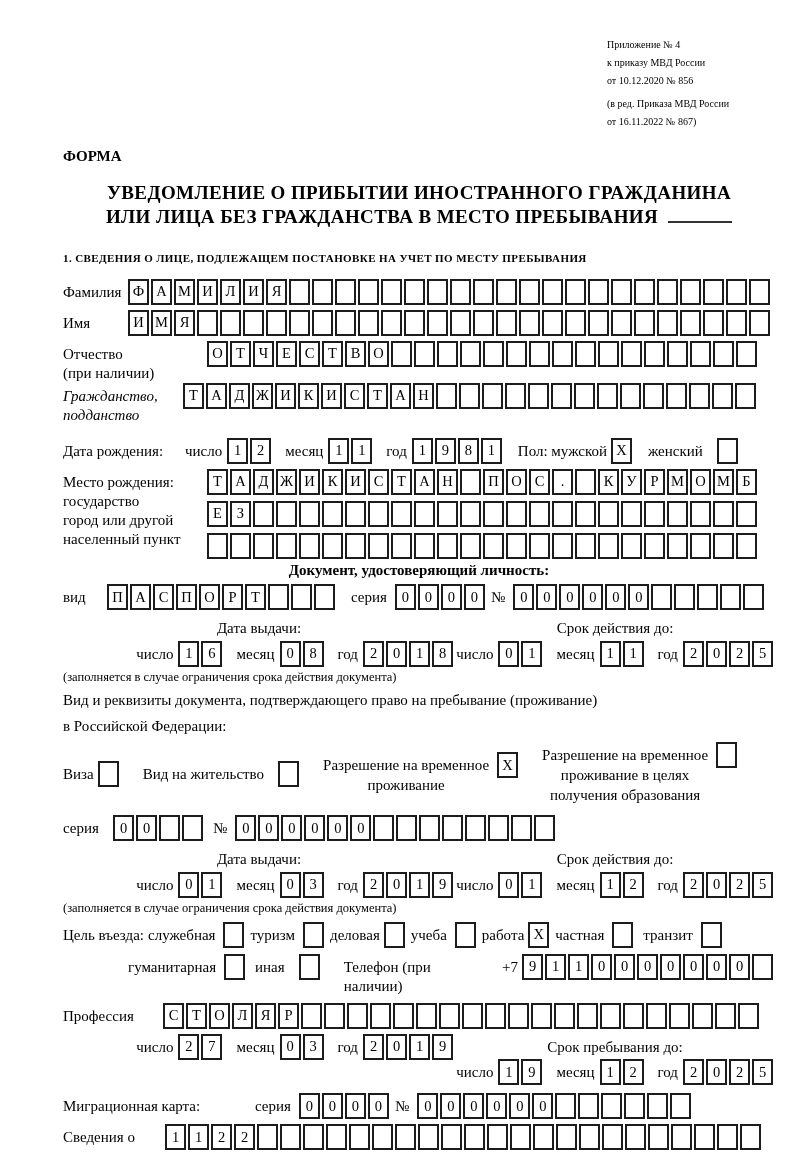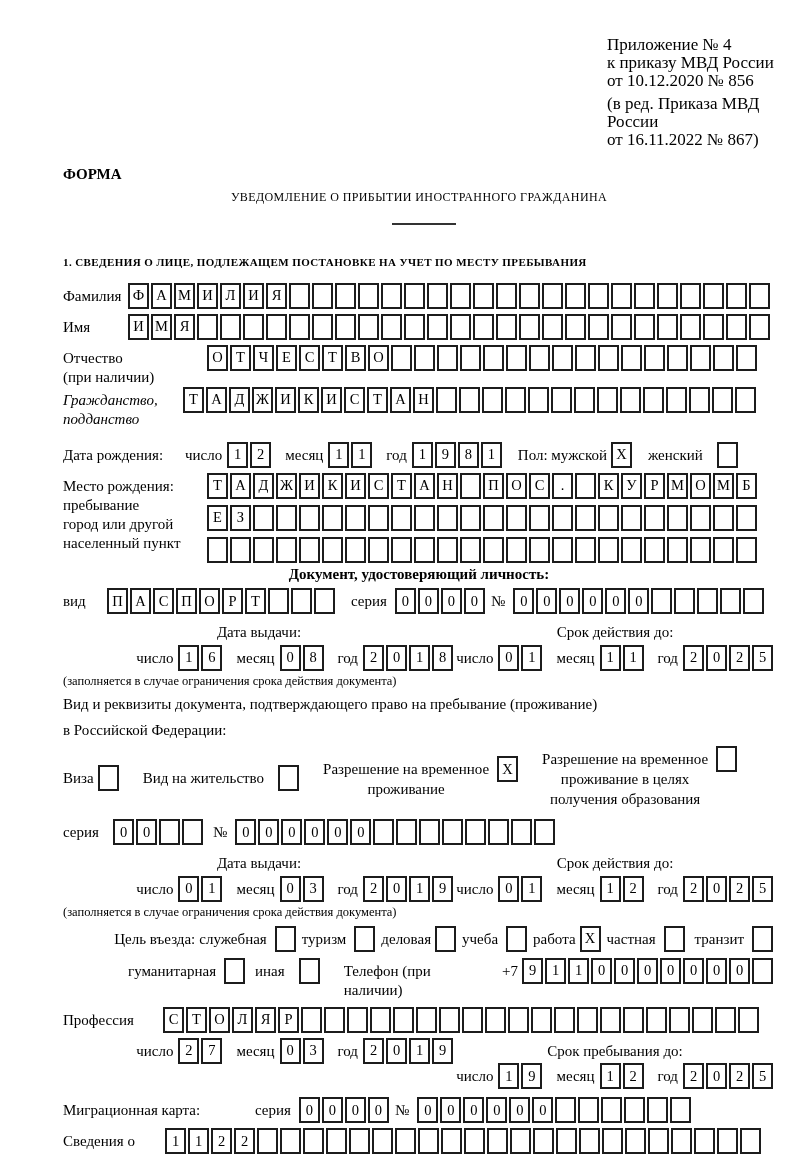--- a/index.html
+++ b/index.html
@@ -16,44 +16,44 @@
   .cell {
     display:inline-flex; align-items:center; justify-content:center;
     width:21px; height:26px; box-sizing:border-box;
     border:2px solid #1c1c1c; margin-right:2px; flex:none;
     font-size:14.5px; background:#fff;
   }
   .row { display:flex; align-items:flex-start; margin-bottom:5px; }
   .flabel { flex:none; padding-top:4px; }
   .flabel div { line-height:19px; }
   
-  .hdr { width:168px; margin-left:auto; font-size:17px; }
+  .hdr { width:168px; margin-left:auto; font-size:10px; }
   .hdr .blockA { margin-bottom:5px; }
   .hdr div div { line-height:18px; }
   .forma { text-align:left; font-weight:bold; margin:16px 6px 0 0; font-size:15px; }
-  .title { text-align:center; font-weight:normal; font-size:12px; letter-spacing:.4px; line-height:24px; }
+  .title { text-align:center; font-weight:bold; font-size:19px; letter-spacing:.4px; margin-top:14px; line-height:24px; }
   .blankline { display:inline-block; width:64px; border-bottom:2px solid #333; height:14px; margin-left:10px; }
   .sect { font-weight:bold; font-size:11px; letter-spacing:.4px; margin:22px 0 14px 0;font-family:Liberation Serif, serif; }
   .head-center { text-align:center; font-weight:bold; margin:2px 0 4px 0; }
   
   .datecols { display:flex; margin-bottom:0; }
   .dc-l { width:392px; flex:none; }
   .dc-r { flex:1; }
   .dg-head { text-align:center; margin:4px 0 2px 0; }
   .dg { display:flex; align-items:flex-start;justify-content:flex-end; }
   .dg .lbl { padding-top:4px; margin-right:5px; }
   .dg .gap { width:12px; flex:none; }
   .note { text-align:left; font-size:12.5px; margin:2px 0 6px 0; }
   
   .opts { display:flex; align-items:center; margin:6px 0 10px 0; }
   .opt { display:flex; align-items:flex-start; }
   .opt .olabel { text-align:center; line-height:20px; padding-top:3px; }
   .opt .cell { margin-left:8px; }
   
-  .inlinerow { display:flex; align-items:flex-start; flex-wrap:nowrap; margin-bottom:6px;justify-content:flex-end; }
+  .inlinerow { display:flex; align-items:flex-start; flex-wrap:nowrap; margin-bottom:6px; }
   .inlinerow .t { padding-top:4px; }
   .sp4 { width:4px; flex:none; } .sp8 { width:8px; flex:none; }
   .sp14 { width:14px; flex:none; } .sp22 { width:22px; flex:none; }
   .mb0 { margin-bottom:0; }
 </style>
 </head>
 <body>
 
 <div class="page">
 
@@ -65,21 +65,21 @@
       </div>
     <div>
         <div>(в ред. Приказа МВД России</div>
         <div>от 16.11.2022 № 867)</div>
       </div>
   </div>
   <div class="forma">ФОРМА</div>
 
   <div class="title">
     <div>УВЕДОМЛЕНИЕ О ПРИБЫТИИ ИНОСТРАННОГО ГРАЖДАНИНА</div>
-    <div><span class="blankline"></span></div>
+    <div><span>ИЛИ ЛИЦА БЕЗ ГРАЖДАНСТВА В МЕСТО ПРЕБЫВАНИЯ</span><span class="blankline"></span></div>
   </div>
 
   <div class="sect">1. СВЕДЕНИЯ О ЛИЦЕ, ПОДЛЕЖАЩЕМ ПОСТАНОВКЕ НА УЧЕТ ПО МЕСТУ ПРЕБЫВАНИЯ</div>
 
   <div class="row">
     <div class="flabel" style="width:65px;">Фамилия</div>
     <div class="cells">
         <span class="cell">Ф</span>
         <span class="cell">А</span>
         <span class="cell">М</span>
@@ -241,21 +241,21 @@
     <span class="cell">X</span>
     <span class="sp14"></span>
     <span class="t" style="padding-top:4px;">женский</span>
     <span class="sp14"></span>
     <span class="cell"></span>
   </div>
 
   <div class="row mb0">
     <div class="flabel" style="width:144px;">
         <div>Место рождения:</div>
-        <div>пребывание</div>
+        <div>государство</div>
         <div>город или другой</div>
         <div>населенный пункт</div>
       </div>
     <div>
       <div class="cells" style="margin-bottom:6px;">
           <span class="cell">Т</span>
           <span class="cell">А</span>
           <span class="cell">Д</span>
           <span class="cell">Ж</span>
           <span class="cell">И</span>

